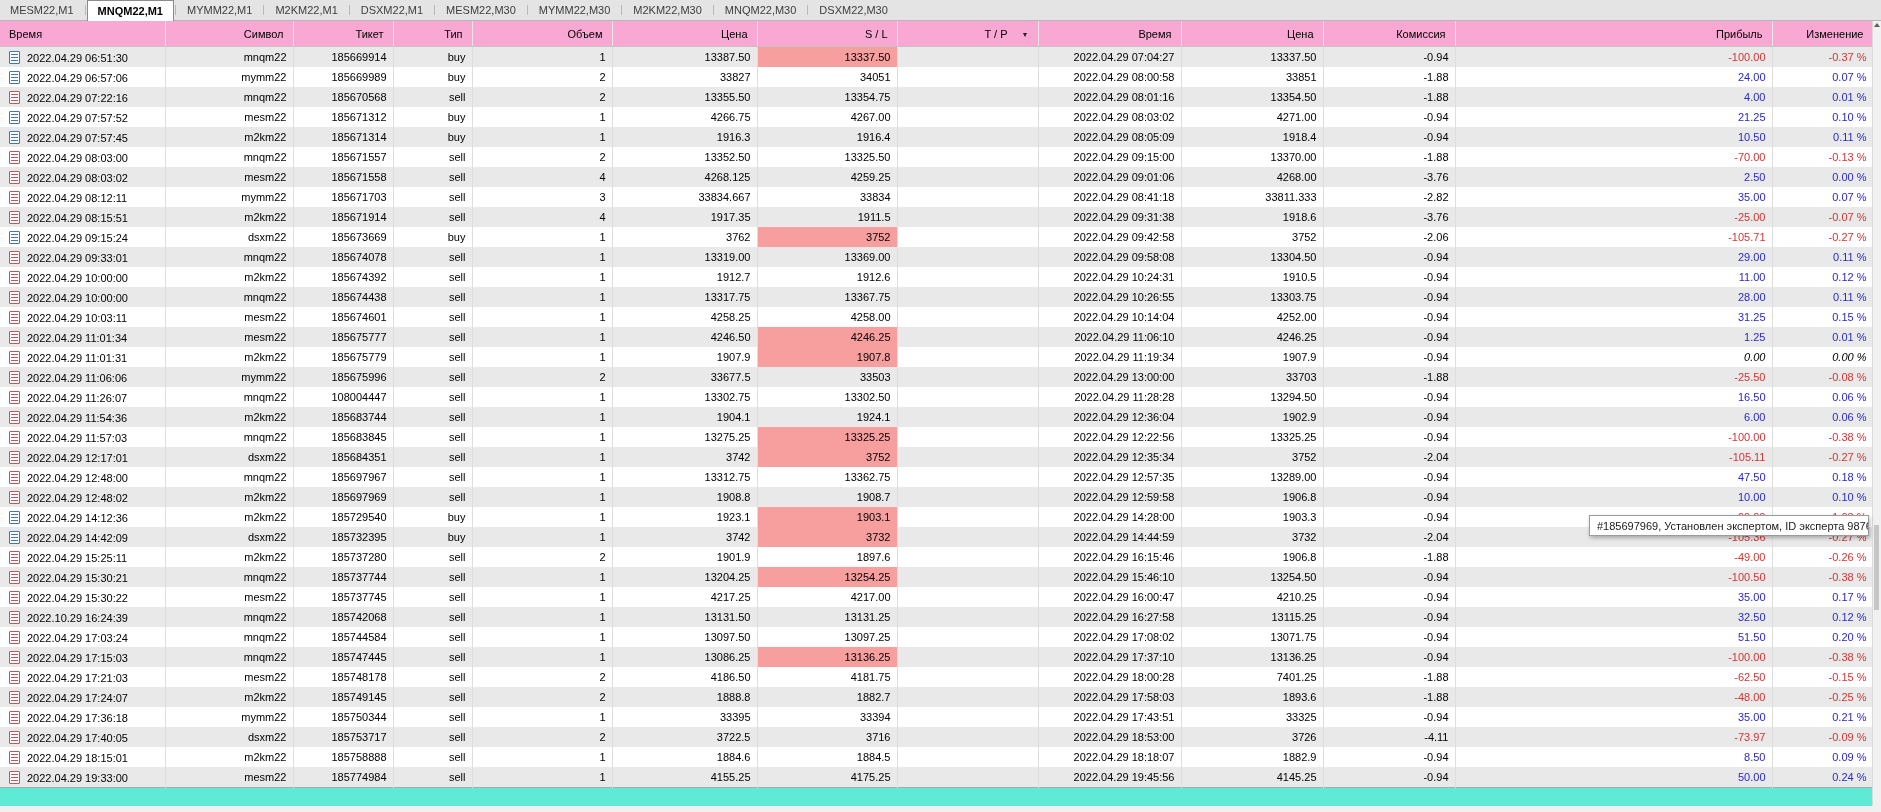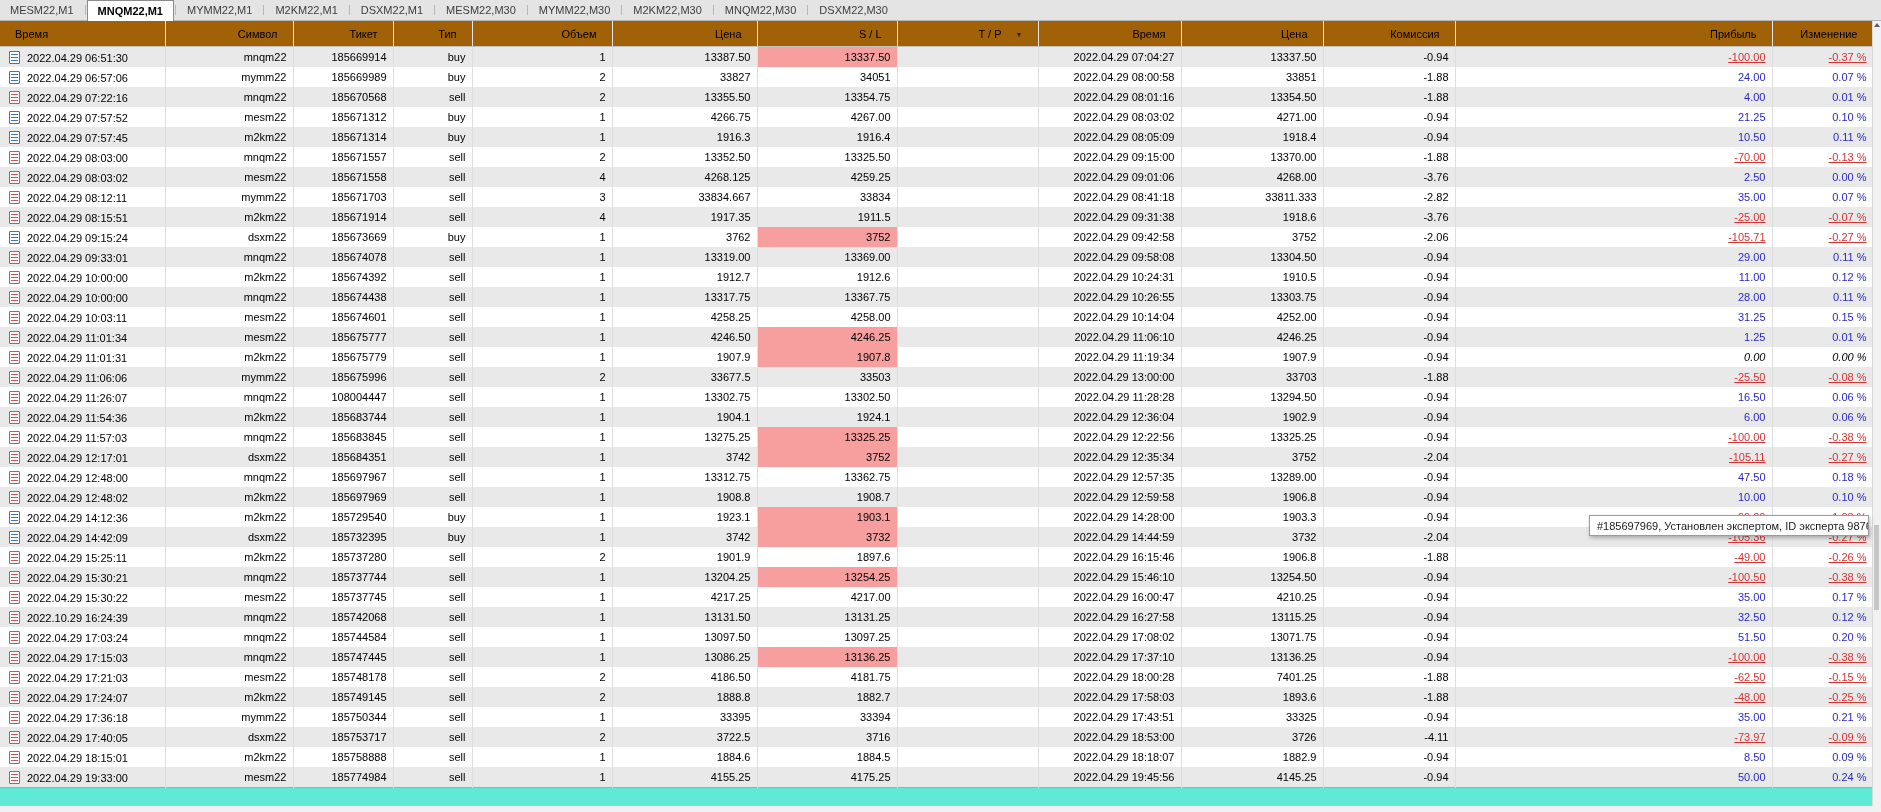--- a/index.html
+++ b/index.html
@@ -20,34 +20,34 @@
   }
   .tab.active{
     background:#ffffff;border:1px solid #8c8c8c;border-bottom:none;
     color:#000;margin-bottom:-1px;font-weight:bold;
   }
   .tab-sep{width:1px;background:#b8b8b8;margin:5px 1px;}
   
   table{border-collapse:collapse;table-layout:fixed;width:1873px;background:#fff;}
   td{white-space:nowrap;overflow:hidden;}
   thead td{
-    height:25px;background:#a16207;border-bottom:1px solid #c3c3c3;
-    border-right:1px solid #e6e6e6;padding:0 15px;text-align:right;
+    height:25px;background:#f9a8d4;border-bottom:1px solid #c3c3c3;
+    border-right:1px solid #e6e6e6;padding:0 9px;text-align:right;
   }
   thead td.ta-l{text-align:left;}
   .filter-arrow{font-size:7px;color:#222;margin-left:14px;vertical-align:1px;}
   tbody td{
     height:20px;border-right:1px solid #dedede;padding:0 6px;text-align:right;
   }
   tbody tr.odd{background:#e9e9e9;}
   tbody tr.even{background:#ffffff;}
   td.c-time{text-align:left;padding-left:9px;}
   td.sl-hit{background:var(--pink,#f79f9f);}
   .pos{color:var(--pos,#2929c8);}
-  .neg{color:var(--neg,#d63333);text-decoration:underline;}
+  .neg{color:var(--neg,#d63333);}
   .zero{color:#000;font-style:italic;}
   
   .trade-icon{
     display:inline-block;width:9px;height:11px;border:1px solid #888;
     border-radius:1px;margin-right:7px;vertical-align:-2px;background:#fdfdfd;
     position:relative;
   }
   .trade-icon i{position:absolute;left:1px;right:1px;height:1px;display:block;}
   .trade-icon i:nth-child(1){top:2px;}
   .trade-icon i:nth-child(2){top:5px;}

